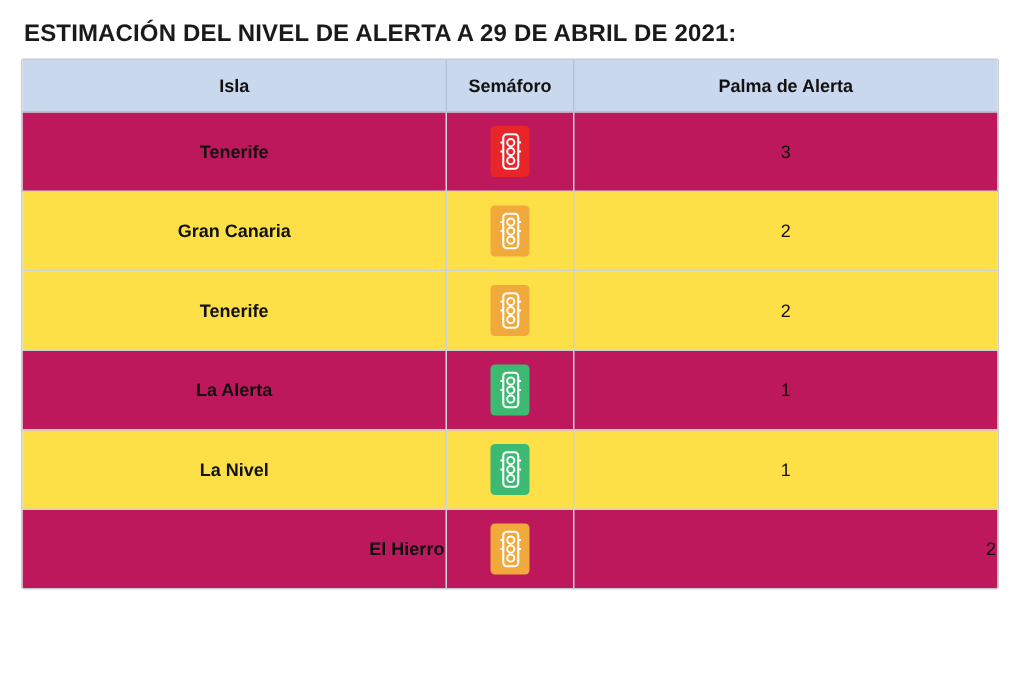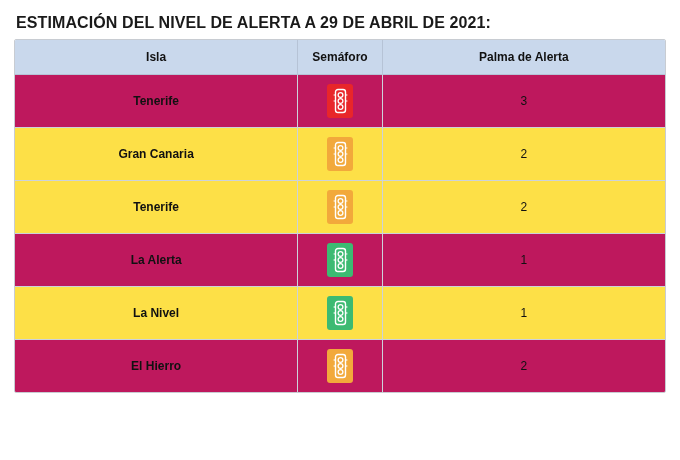--- a/index.html
+++ b/index.html
@@ -61,20 +61,21 @@
     height: 50px;
     font-size: 12px;
     text-align: center;
     vertical-align: middle;
     border-right: 1px solid #ccd2da;
     border-bottom: 1px solid #ccd2da;
     color: #111111;
   }
   tbody tr:last-child td {
     border-bottom: none;
+    text-align: right;
   }
   tbody td:last-child {
     border-right: none;
   }
   tbody tr.odd td {
     background: #be185d;
   }
   tbody tr.even td {
     background: #fde047;
   }

